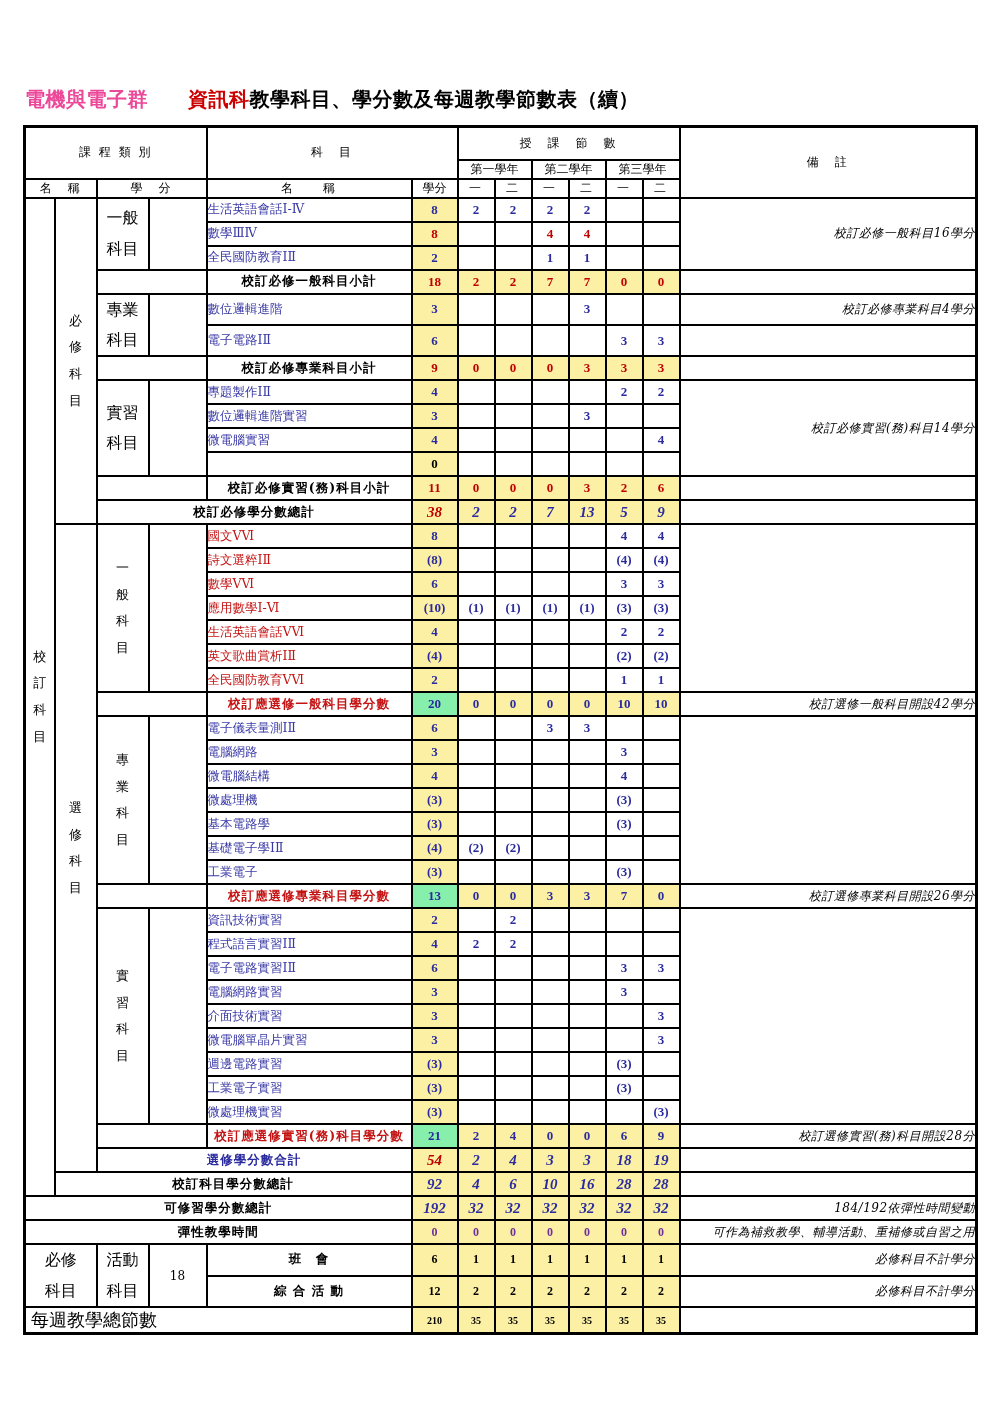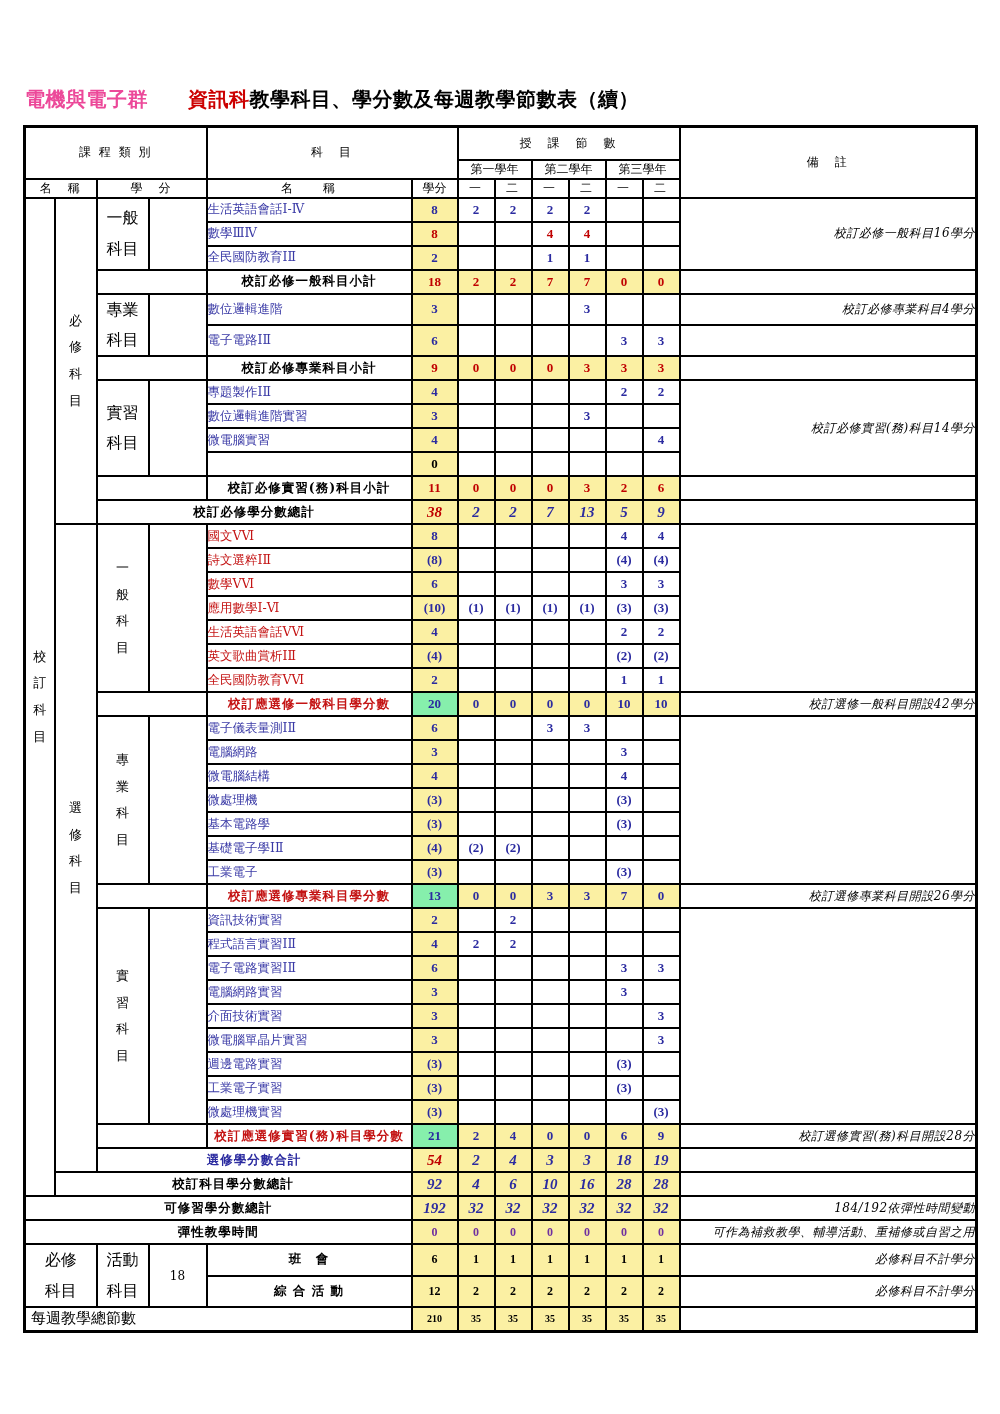--- a/index.html
+++ b/index.html
@@ -58,21 +58,21 @@
     background:var(--y);color:var(--red);font-style:italic;font-size:15px;}
   tr.required_total td.pd,tr.elective_total td.pd{
     background:var(--y);color:var(--blue);font-style:italic;font-size:15px;}
   tr.elective_total td.cname{color:var(--blue);}
   tr.school_total td.credit,tr.school_total td.pd,
   tr.allowed_total td.credit,tr.allowed_total td.pd{
     background:var(--y);color:var(--blue);font-style:italic;font-size:15px;}
   tr.flex_time td.credit,tr.flex_time td.pd{background:var(--y);color:var(--purple);font-size:12px;}
   tr.activity td.credit,tr.activity td.pd{background:var(--y);color:#000;font-size:12px;}
   tr.weekly_total td.credit,tr.weekly_total td.pd{background:var(--y);color:#000;font-size:10px;}
-  tr.weekly_total td.lname{text-align:left;padding-left:5px;font-size:15px;font-family:Liberation Mono, monospace;}
+  tr.weekly_total td.lname{text-align:left;padding-left:5px;font-size:18px;font-family:Liberation Mono, monospace;}
   td.gap{background:#fff;}
   td.remark{text-align:right;padding-left:16px;font-size:12px;letter-spacing:0.5px;font-style:italic;}
 </style>
 </head>
 <body>
 
 <div class="page-title">
   <span class="t-blue">電機與電子群</span><span class="t-red">資訊科</span><span>教學科目、學分數及每週教學節數表（續）</span>
 </div>
 

